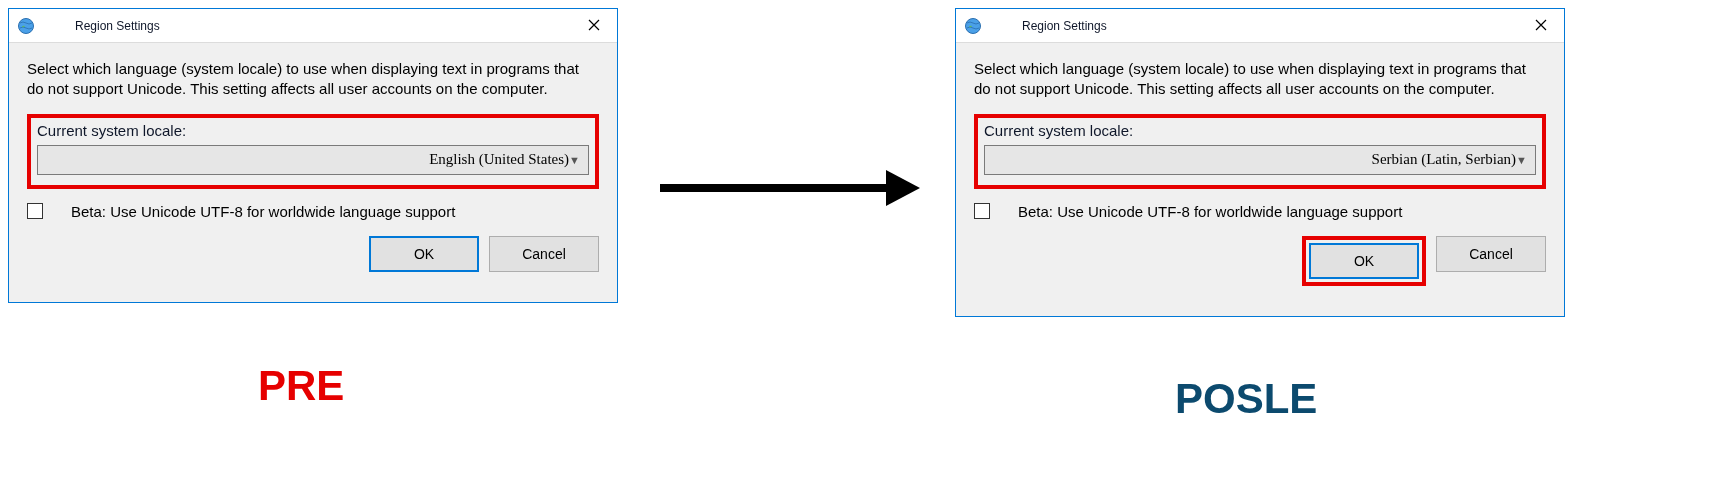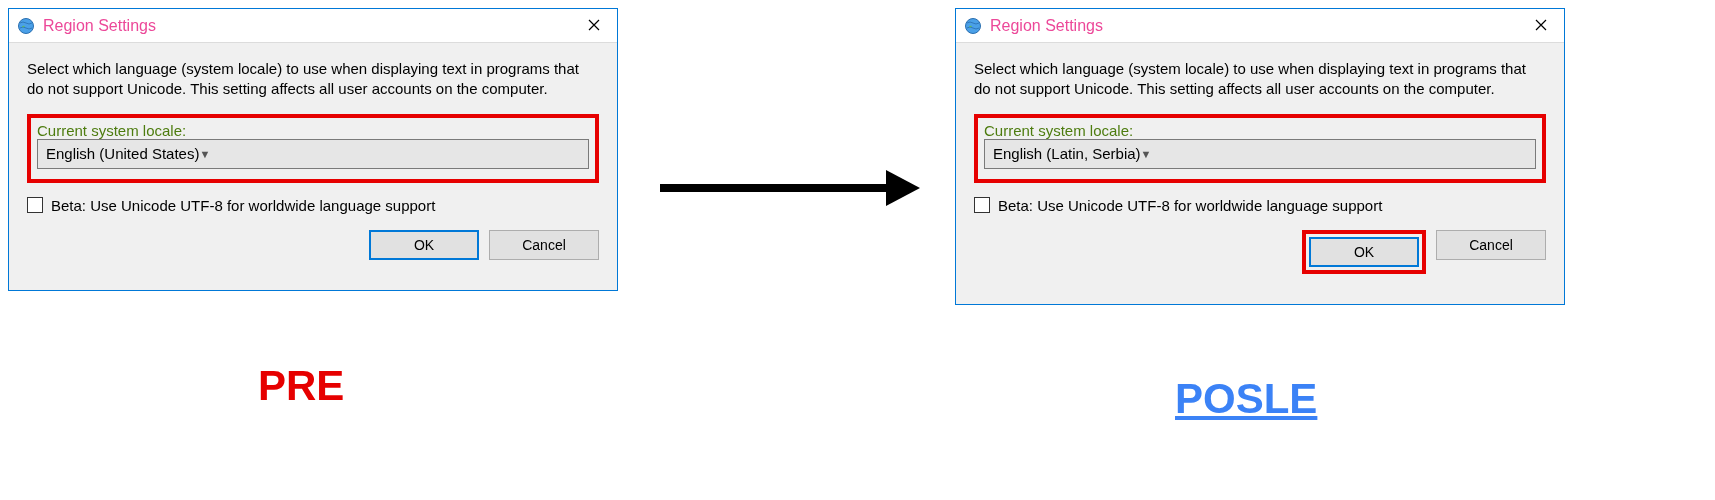--- a/index.html
+++ b/index.html
@@ -30,22 +30,23 @@
     .titlebar-icon {
       width: 18px;
       height: 18px;
       margin-right: 8px;
       display: inline-flex;
       align-items: center;
       justify-content: center;
     }
     .titlebar-title {
       flex: 1;
-      font-size: 16px;
-      color: #ec4899;
+      font-size: 12px;
+      color: #0f172a;
+      margin-left: 32px;
     }
     .close-btn {
       width: 46px;
       height: 34px;
       display: flex;
       align-items: center;
       justify-content: center;
       font-size: 14px;
       color: #000;
       cursor: pointer;
@@ -60,62 +61,65 @@
       line-height: 1.35;
       margin-bottom: 14px;
     }
     .locale-section {
       border: 4px solid #e60000;
       padding: 4px 6px 10px 6px;
       margin-bottom: 14px;
     }
     .locale-label {
       font-size: 15px;
-      color: #4d7c0f;
+      color: #0f172a;
+      margin-bottom: 6px;
     }
     .locale-select {
       width: 100%;
       height: 30px;
       background: #e6e6e6;
       border: 1px solid #7a7a7a;
       display: flex;
       align-items: center;
-      justify-content: flex-start;
+      justify-content: flex-end;
       padding: 0 8px;
       font-size: 15px;
       color: #000;
+      font-family: Liberation Serif, serif;
     }
     .chev {
       font-size: 11px;
       color: #555;
     }
     .checkbox-row {
       display: flex;
       align-items: center;
       margin-bottom: 16px;
+      gap: 20px;
     }
     .checkbox {
       width: 16px;
       height: 16px;
       border: 1px solid #333;
       background: #fff;
       margin-right: 8px;
     }
     .checkbox-label {
       font-size: 15px;
       color: #000;
     }
     .button-row {
       display: flex;
       justify-content: flex-end;
       gap: 10px;
     }
     .btn {
       width: 110px;
-      height: 30px;
+      height: 36px;
       background: #e1e1e1;
       border: 1px solid #adadad;
       display: flex;
       align-items: center;
       justify-content: center;
       font-size: 14px;
       color: #000;
       cursor: pointer;
     }
     .btn.default {
@@ -157,22 +161,21 @@
       font-size: 42px;
     }
     .caption.pre {
       left: 258px;
       top: 362px;
       color: #e60000;
     }
     .caption.posle {
       left: 1175px;
       top: 375px;
-      color: #3b82f6;
-      text-decoration: underline;
+      color: #0c4a6e;
     }
   </style>
 </head>
 <body>
 
 <div class="dialog left">
   <div class="titlebar">
     <span class="titlebar-icon">
       <svg width="18" height="18" viewBox="0 0 18 18">
         <circle cx="9" cy="9" r="7.5" fill="#4aa0e8" stroke="#2a6fb0" stroke-width="1"></circle>
@@ -232,21 +235,21 @@
             <path d="M1 1 L11 11 M11 1 L1 11" stroke="#000" stroke-width="1.2"></path>
           </svg>
       </span>
     </div>
   </div>
   <div class="dialog-body">
     <div class="description">Select which language (system locale) to use when displaying text in programs that do not support Unicode. This setting affects all user accounts on the computer.</div>
     <div class="locale-section">
       <div class="locale-label">Current system locale:</div>
       <div class="locale-select">
-        <span>English (Latin, Serbia)</span>
+        <span>Serbian (Latin, Serbian)</span>
         <span class="chev">▼</span>
       </div>
     </div>
     <div class="checkbox-row">
       <div class="checkbox"></div>
       <span class="checkbox-label">Beta: Use Unicode UTF-8 for worldwide language support</span>
     </div>
     <div class="button-row">
       <div class="ok-highlight">
         <div class="btn default">OK</div>

